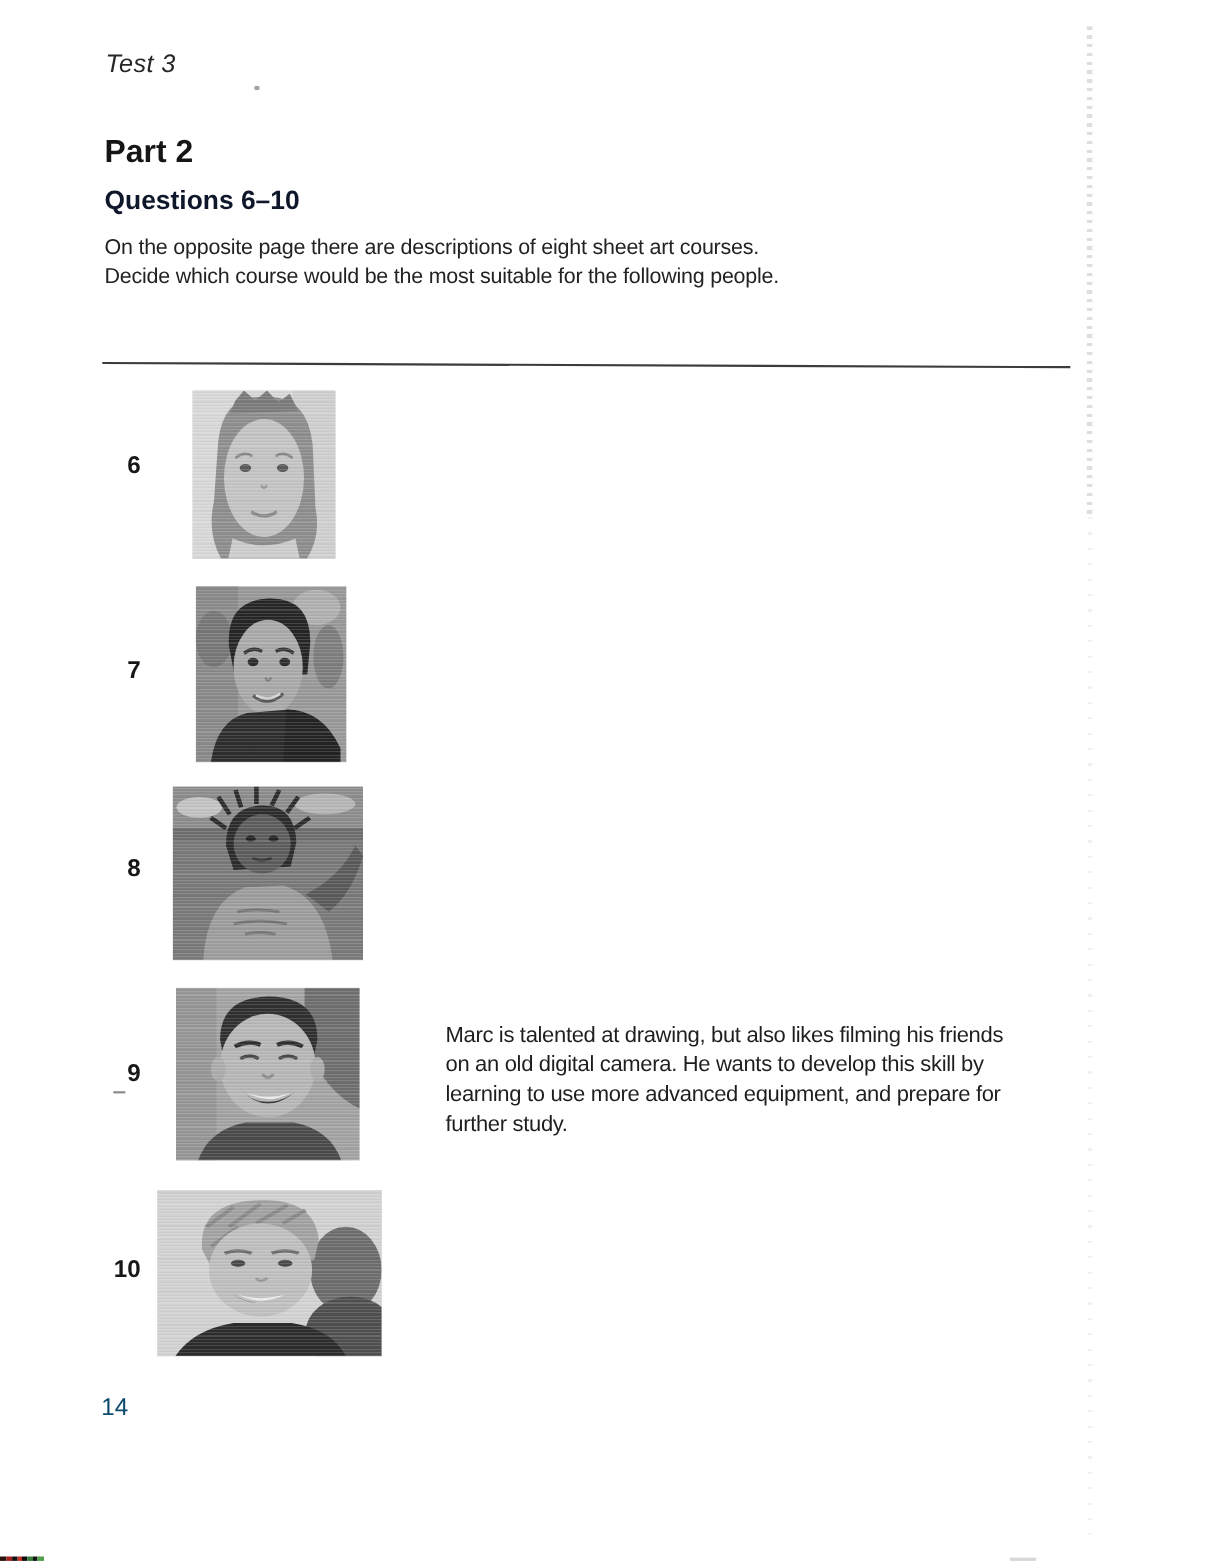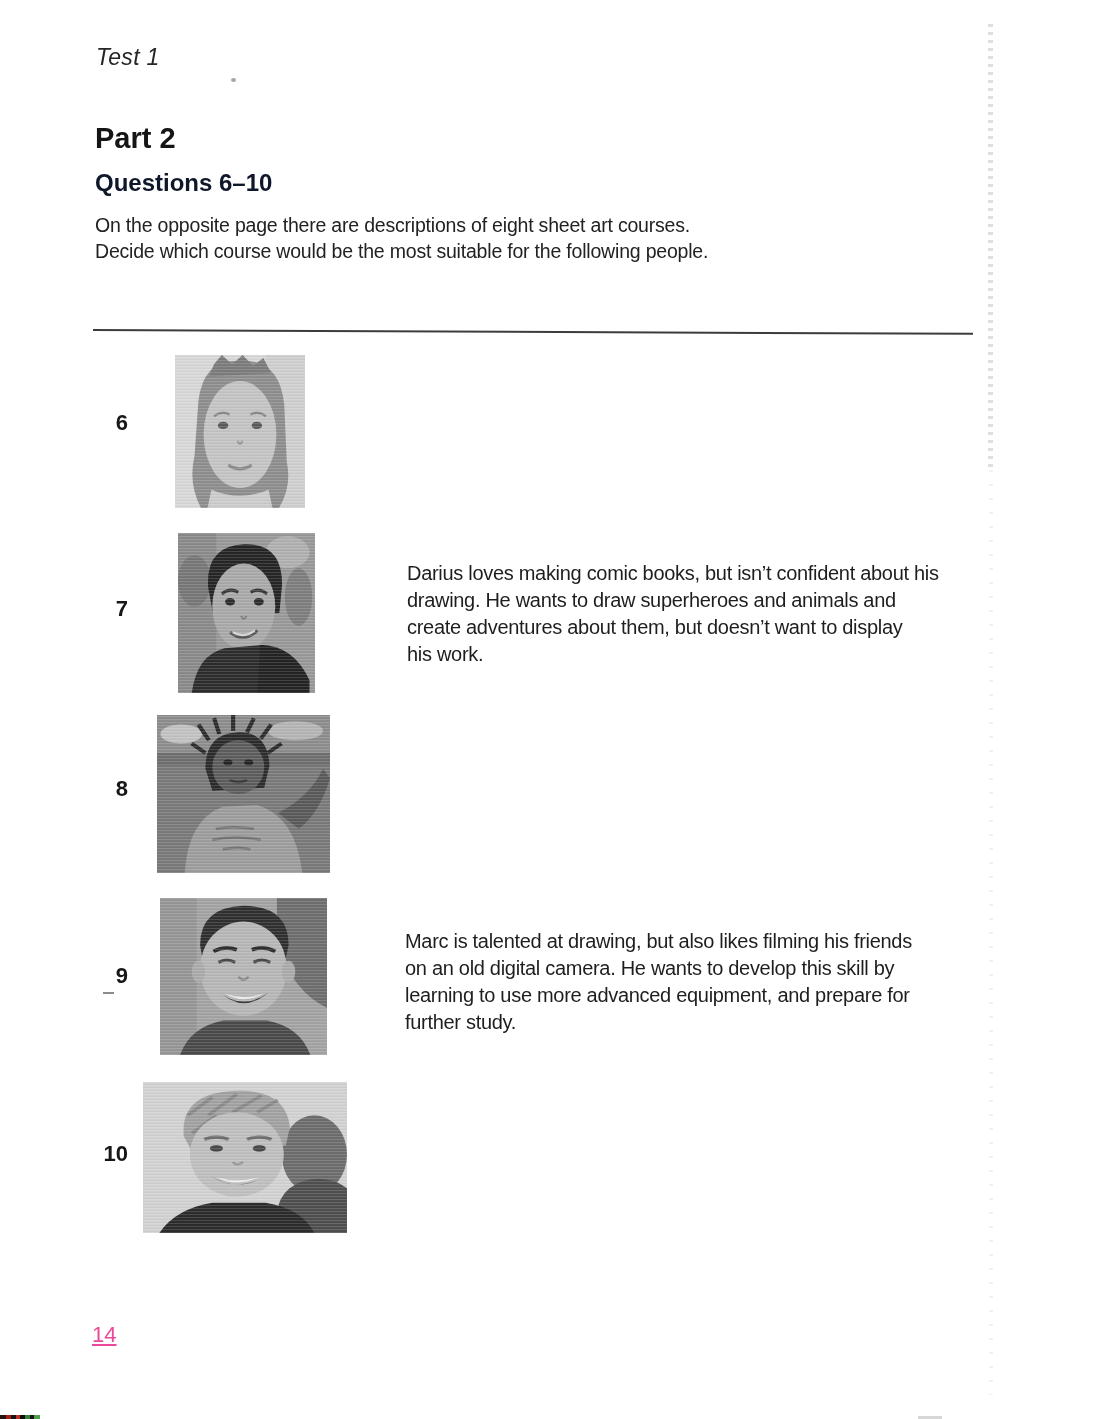--- a/index.html
+++ b/index.html
@@ -59,22 +59,22 @@
       rgba(255,255,255,0.14) 0px, rgba(255,255,255,0.14) 1px,
       rgba(0,0,0,0.03) 1px, rgba(0,0,0,0.03) 2px, transparent 2px, transparent 3px);
     pointer-events: none;
   }
   .qtext {
     position: absolute; width: 640px;
     font-size: 20px; line-height: 27px; letter-spacing: -0.3px; color: #1e1e1e;
     white-space: pre-line;
   }
   .page-number {
-    position: absolute; left: 92px; top: 1322px;
-    font-size: 22px; color: #ec4899; text-decoration: underline;
+    position: absolute; left: 92px; top: 1266px;
+    font-size: 22px; color: #0c4a6e;
   }
   .edge-streak-top {
     position: absolute; left: 988px; top: 24px; width: 5px; height: 446px;
     background: repeating-linear-gradient(180deg,
       rgba(140,140,140,0.38) 0px, rgba(140,140,140,0.38) 3px,
       rgba(255,255,255,0) 3px, rgba(255,255,255,0) 8px);
     opacity: 0.75;
   }
   .edge-streak-bottom {
     position: absolute; left: 989px; top: 470px; width: 4px; height: 925px;
@@ -99,21 +99,21 @@
   .gray-dash {
     position: absolute; left: 918px; top: 1416px;
     width: 24px; height: 3px; background: #d7d7d7;
   }
 </style>
 </head>
 <body>
 
 <div class="page">
 
-  <div class="running-title">Test 1</div>
+  <div class="running-title">Test 3</div>
   <div class="dot-artifact"></div>
 
   <h1 class="part-title">Part 2</h1>
   <h2 class="questions-title">Questions 6–10</h2>
 
   <div class="intro">
     <div>On the opposite page there are descriptions of eight sheet art courses.</div>
     <div>Decide which course would be the most suitable for the following people.</div>
   </div>
 
@@ -151,24 +151,20 @@
       <path d="M53 37 Q59 34 65 38" stroke="#3a3a3a" stroke-width="2" fill="none"></path>
       <ellipse cx="38" cy="43" rx="3.6" ry="2.4" fill="#2e2e2e"></ellipse>
       <ellipse cx="59" cy="43" rx="3.6" ry="2.4" fill="#2e2e2e"></ellipse>
       <path d="M46 52 Q48 55 50 52" stroke="#7d7d7d" stroke-width="1.5" fill="none"></path>
       <path d="M38 62 Q48 69 58 61" stroke="#5a5a5a" stroke-width="2" fill="none"></path>
       <path d="M40 62 Q48 66 56 61" stroke="#d8d8d8" stroke-width="1.4" fill="none"></path>
       <path d="M10 100 Q14 76 34 72 L62 70 Q88 76 92 100 Z" fill="#2d2d2d"></path>
       <path d="M60 70 Q84 70 96 92 L96 100 L58 100 Z" fill="#242424"></path>
     </svg>
   </div>
-  <div class="qtext" style="left:407px; top:560px;">Darius loves making comic books, but isn’t confident about his
-drawing. He wants to draw superheroes and animals and
-create adventures about them, but doesn’t want to display
-his work.</div>
 
   <div class="qnum" style="left:88px; top:776px;">8</div>
   <div class="photo" style="left:157px; top:715px; width:173px; height:158px;">
     <svg viewBox="0 0 100 100" preserveAspectRatio="none">
       <rect x="0" y="0" width="100" height="100" fill="#7a7a7a"></rect>
       <rect x="0" y="0" width="100" height="26" fill="#8d8d8d"></rect>
       <ellipse cx="14" cy="12" rx="12" ry="6" fill="#c2c2c2"></ellipse>
       <ellipse cx="80" cy="10" rx="16" ry="6" fill="#b5b5b5"></ellipse>
       <rect x="0" y="24" width="100" height="8" fill="#6f6f6f"></rect>
       <path d="M28 34 Q28 12 46 11 Q64 10 65 32 L62 46 L32 48 Z" fill="#2c2c2c"></path>

